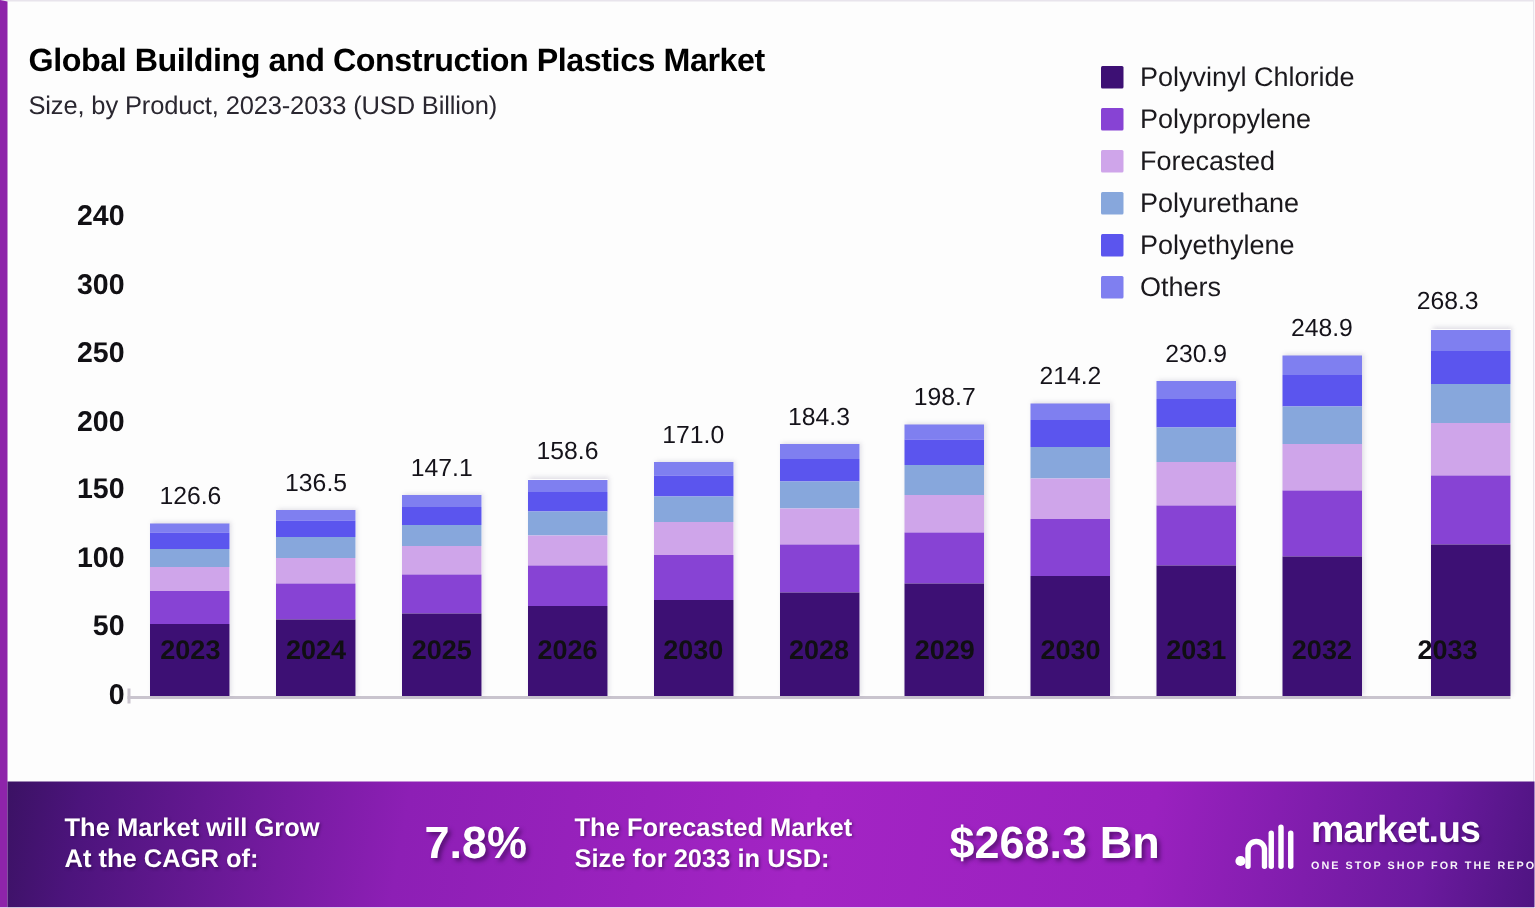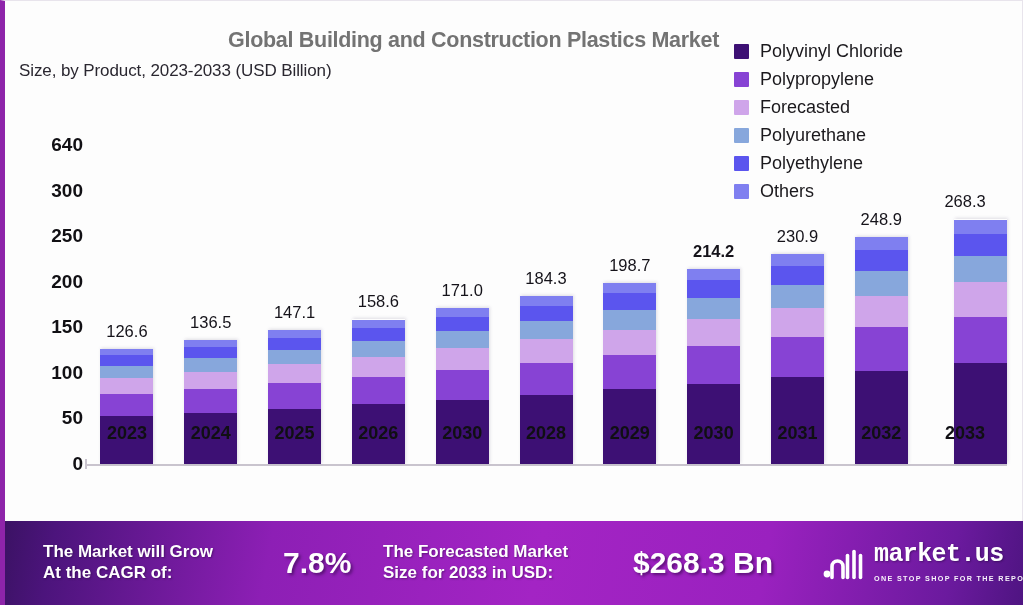--- a/index.html
+++ b/index.html
@@ -14,22 +14,22 @@
     background:#fdfdfd;
     box-sizing:border-box;
     border-left:5px solid #8e24aa;
     border-top:1px solid #e8e4ec;
     border-right:1px solid #e8e4ec;
   }
 
   
   .header{position:absolute;left:14px;top:28px;width:700px;}
   .title{
-    font-size:21.5px;font-weight:bold;color:#737373;
-    letter-spacing:-0.3px;white-space:nowrap;line-height:1.1;text-align:right;
+    font-size:21.5px;font-weight:bold;color:#000000;
+    letter-spacing:-0.3px;white-space:nowrap;line-height:1.1;
   }
   .subtitle{
     margin-top:9px;font-size:17px;color:#2a2730;
     letter-spacing:-0.1px;white-space:nowrap;line-height:1.1;
   }
 
   
   .legend{position:absolute;left:729px;top:0;margin-top:36px;}
   .legend-row{display:flex;align-items:center;height:28px;}
   .legend-swatch{width:15px;height:15px;flex:0 0 15px;border-radius:1px;}
@@ -88,21 +88,21 @@
   .cagr-val{position:absolute;left:278px;top:50%;transform:translateY(-50%);}
   .fc-block{position:absolute;left:378px;}
   .fc-val{position:absolute;left:628px;top:50%;transform:translateY(-50%);}
   .cagr-block,.fc-block{top:50%;transform:translateY(-50%);}
 
   .logo{position:absolute;left:818px;top:50%;transform:translateY(-50%);display:flex;align-items:center;}
   .logo-mark{width:42px;height:34px;flex:0 0 42px;}
   .logo-text{margin-left:9px;}
   .logo-name{
     font-size:25px;font-weight:bold;color:#ffffff;line-height:1;
-    letter-spacing:-0.6px;text-shadow:1px 1px 2px rgba(30,0,50,0.45);font-family:Liberation Mono, monospace;
+    letter-spacing:-0.6px;text-shadow:1px 1px 2px rgba(30,0,50,0.45);
   }
   .logo-tag{
     margin-top:3px;font-size:7.2px;font-weight:bold;color:#ffffff;
     letter-spacing:1.35px;white-space:nowrap;opacity:.95;
   }
 </style>
 </head>
 <body>
 
 <div id="root">
@@ -141,21 +141,21 @@
 
   <div class="plot">
     <div class="ylabels" id="ylabels">
         <div class="ytick" style="top: 463px;">0</div>
         <div class="ytick" style="top: 417.429px;">50</div>
         <div class="ytick" style="top: 371.857px;">100</div>
         <div class="ytick" style="top: 326.286px;">150</div>
         <div class="ytick" style="top: 280.714px;">200</div>
         <div class="ytick" style="top: 235.143px;">250</div>
         <div class="ytick" style="top: 189.571px;">300</div>
-        <div class="ytick" style="top: 144px;">640</div>
+        <div class="ytick" style="top: 144px;">240</div>
       </div>
     <div class="axis-line"></div>
     <div class="axis-tick-left"></div>
     <div class="bars" id="bars">
         <div class="bar-group" style="left: -0.090909px;">
           <div class="bar-value" style="bottom: 123.387px;">126.6</div>
           <div class="bar-stack" style="height: 115.387px;">
             <div class="seg" title="Polyvinyl Chloride: 52.2" style="height: 47.5766px; background: rgb(61, 16, 116);"></div>
             <div class="seg" title="Polypropylene: 24.1" style="height: 21.9654px; background: rgb(135, 67, 212);"></div>
             <div class="seg" title="Polystyrene: 17.7" style="height: 16.1323px; background: rgb(207, 165, 234);"></div>
@@ -231,21 +231,21 @@
             <div class="seg" title="Polyvinyl Chloride: 81.9" style="height: 74.646px; background: rgb(61, 16, 116);"></div>
             <div class="seg" title="Polypropylene: 37.8" style="height: 34.452px; background: rgb(135, 67, 212);"></div>
             <div class="seg" title="Polystyrene: 27.8" style="height: 25.3377px; background: rgb(207, 165, 234);"></div>
             <div class="seg" title="Polyurethane: 21.9" style="height: 19.9603px; background: rgb(135, 167, 220);"></div>
             <div class="seg" title="Polyethylene: 17.9" style="height: 16.3146px; background: rgb(91, 85, 238);"></div>
             <div class="seg" title="Others: 11.4" style="height: 10.3903px; background: rgb(127, 127, 240);"></div>
           </div>
           <div class="xlabel">2029</div>
         </div>
         <div class="bar-group" style="left: 586.636px;">
-          <div class="bar-value" style="bottom: 203.228px; font-weight: bold;">214.2</div>
+          <div class="bar-value" style="bottom: 203.228px;">214.2</div>
           <div class="bar-stack" style="height: 195.228px;">
             <div class="seg" title="Polyvinyl Chloride: 88.3" style="height: 80.4791px; background: rgb(61, 16, 116);"></div>
             <div class="seg" title="Polypropylene: 40.7" style="height: 37.0951px; background: rgb(135, 67, 212);"></div>
             <div class="seg" title="Polystyrene: 30" style="height: 27.3429px; background: rgb(207, 165, 234);"></div>
             <div class="seg" title="Polyurethane: 23.6" style="height: 21.5097px; background: rgb(135, 167, 220);"></div>
             <div class="seg" title="Polyethylene: 19.3" style="height: 17.5906px; background: rgb(91, 85, 238);"></div>
             <div class="seg" title="Others: 12.3" style="height: 11.2106px; background: rgb(127, 127, 240);"></div>
           </div>
           <div class="xlabel">2030</div>
         </div>

